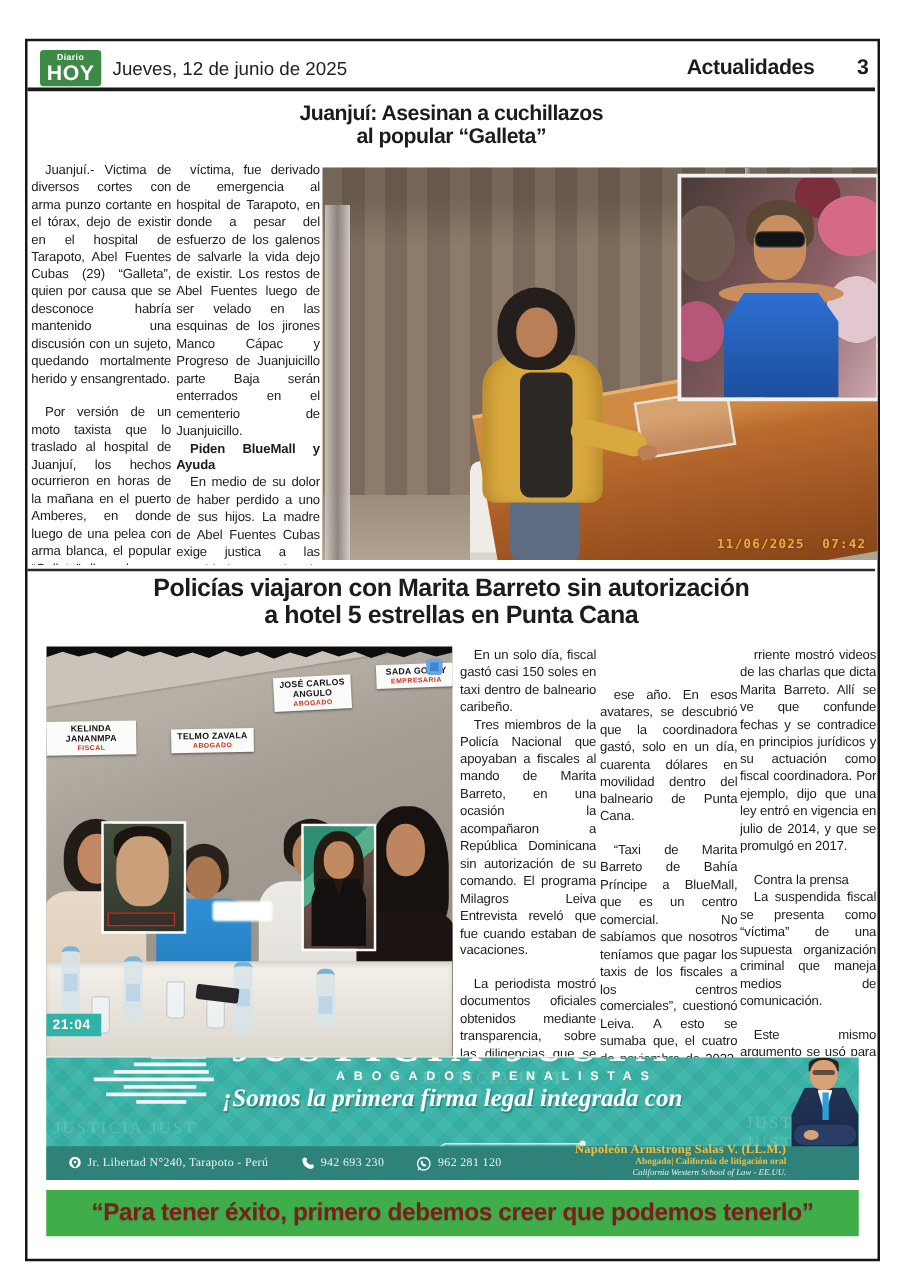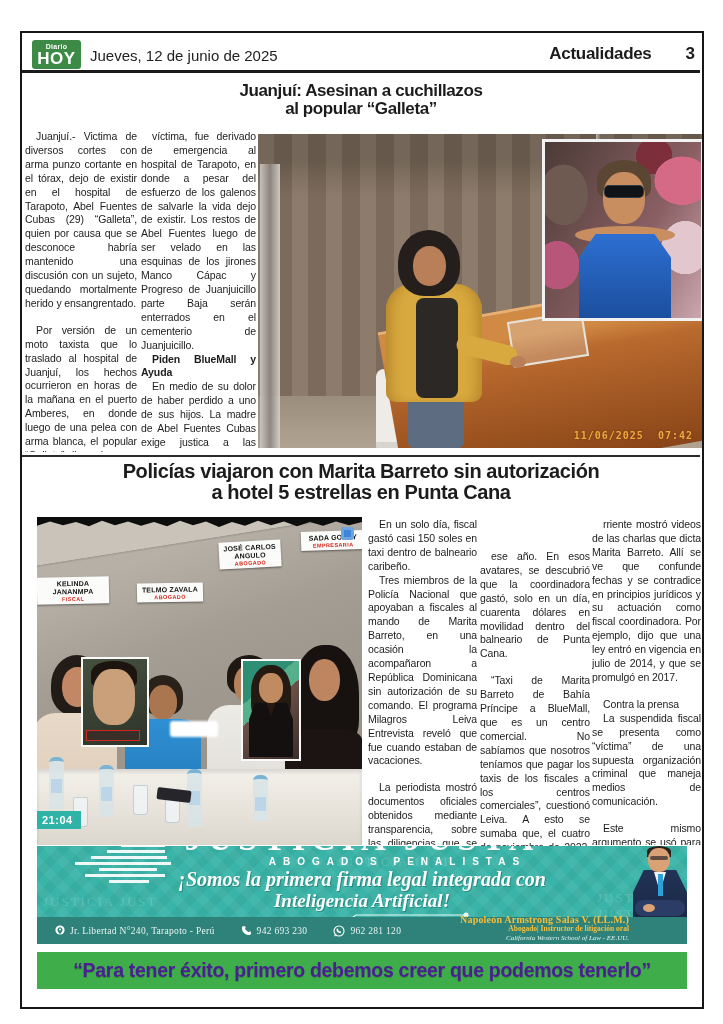--- a/index.html
+++ b/index.html
@@ -160,21 +160,21 @@
   .am-tie{left:25px;top:28px;width:5px;height:22px;background:#2ea0d8;}
   .am-arms{left:2px;top:54px;width:50px;height:16px;background:#2b3d66;border-radius:8px;}
   .am-hand{left:10px;top:58px;width:12px;height:8px;background:#d9a276;border-radius:50%;}
   .ad-lawyer{position:absolute;right:58px;bottom:2px;text-align:right;line-height:1.15;}
   .ad-lname{color:#f2c040;font-weight:bold;font-size:10px;letter-spacing:.2px;font-family:"Liberation Serif",serif;}
   .ad-ltitle{color:#f2c040;font-weight:bold;font-size:7.5px;font-family:"Liberation Serif",serif;}
   .ad-lschool{color:#dff2ee;font-style:italic;font-size:7px;font-family:"Liberation Serif",serif;}
 
   
   .banner{left:37px;top:952px;width:650px;height:37px;background:#3fae4a;display:flex;align-items:center;justify-content:center;}
-  .banner span{color:#4c1d95;font-weight:bold;font-size:19.5px;letter-spacing:-.3px;text-shadow:0 1px 1px rgba(0,60,0,.25);}
+  .banner span{color:#7f1d1d;font-weight:bold;font-size:19.5px;letter-spacing:-.3px;text-shadow:0 1px 1px rgba(0,60,0,.25);}
 </style>
 </head>
 <body>
 
 <div class="abs frame"></div>
 
 <div class="abs logo">
   <span class="logo-top">Diario</span>
   <span class="logo-main">HOY</span>
 </div>
@@ -333,21 +333,20 @@
       <rect x="20" y="20" width="96" height="3"></rect>
       <rect x="44" y="26" width="58" height="3"></rect>
       <rect x="30" y="32" width="80" height="3"></rect>
       <rect x="54" y="38" width="40" height="3"></rect>
     </g>
   </svg>
 
   <div class="abs ad-title">JUSTICIA JUSTA</div>
   <div class="abs ad-sub">ABOGADOS PENALISTAS</div>
   <div class="abs ad-slogan1">¡Somos la primera firma legal integrada con</div>
-  <div class="abs ad-slogan2">Inteligencia Artificial!</div>
 
   <svg class="abs ad-circuit" width="220" height="14" viewBox="0 0 220 14">
     <g stroke="#ffffff" stroke-width="1.2" fill="none" opacity="0.9">
       <path d="M6 11 H92 L104 3 H214"></path>
       <path d="M40 13 H120"></path>
       <circle cx="6" cy="11" r="2" fill="#fff"></circle>
       <circle cx="214" cy="3" r="2" fill="#fff"></circle>
       <circle cx="120" cy="13" r="1.6" fill="#fff"></circle>
     </g>
   </svg>
@@ -382,20 +381,20 @@
         <circle cx="6" cy="6" r="5" fill="none" stroke="#fff" stroke-width="1.1"></circle>
         <path d="M1.6 11.2 L3 8.8" stroke="#fff" stroke-width="1.1"></path>
         <path d="M4.4 3.6c-.5 0-.9.4-.9.9 0 2 1.6 3.6 3.6 3.6.5 0 .9-.4.9-.9l-.3-.9-1 .25c-.6-.3-1.3-1-1.6-1.6l.25-1-.95-.35z" fill="#fff"></path>
       </svg>
       <span>962 281 120</span>
     </div>
   </div>
 
   <div class="ad-lawyer">
     <div class="ad-lname">Napoleón Armstrong Salas V. (LL.M.)</div>
-    <div class="ad-ltitle">Abogado| Instructor de litigación oral</div>
+    <div class="ad-ltitle">Abogado| California de litigación oral</div>
     <div class="ad-lschool">California Western School of Law - EE.UU.</div>
   </div>
 </div>
 
 <div class="abs banner">
   <span>“Para tener éxito, primero debemos creer que podemos tenerlo”</span>
 </div>
 
 </body></html>

